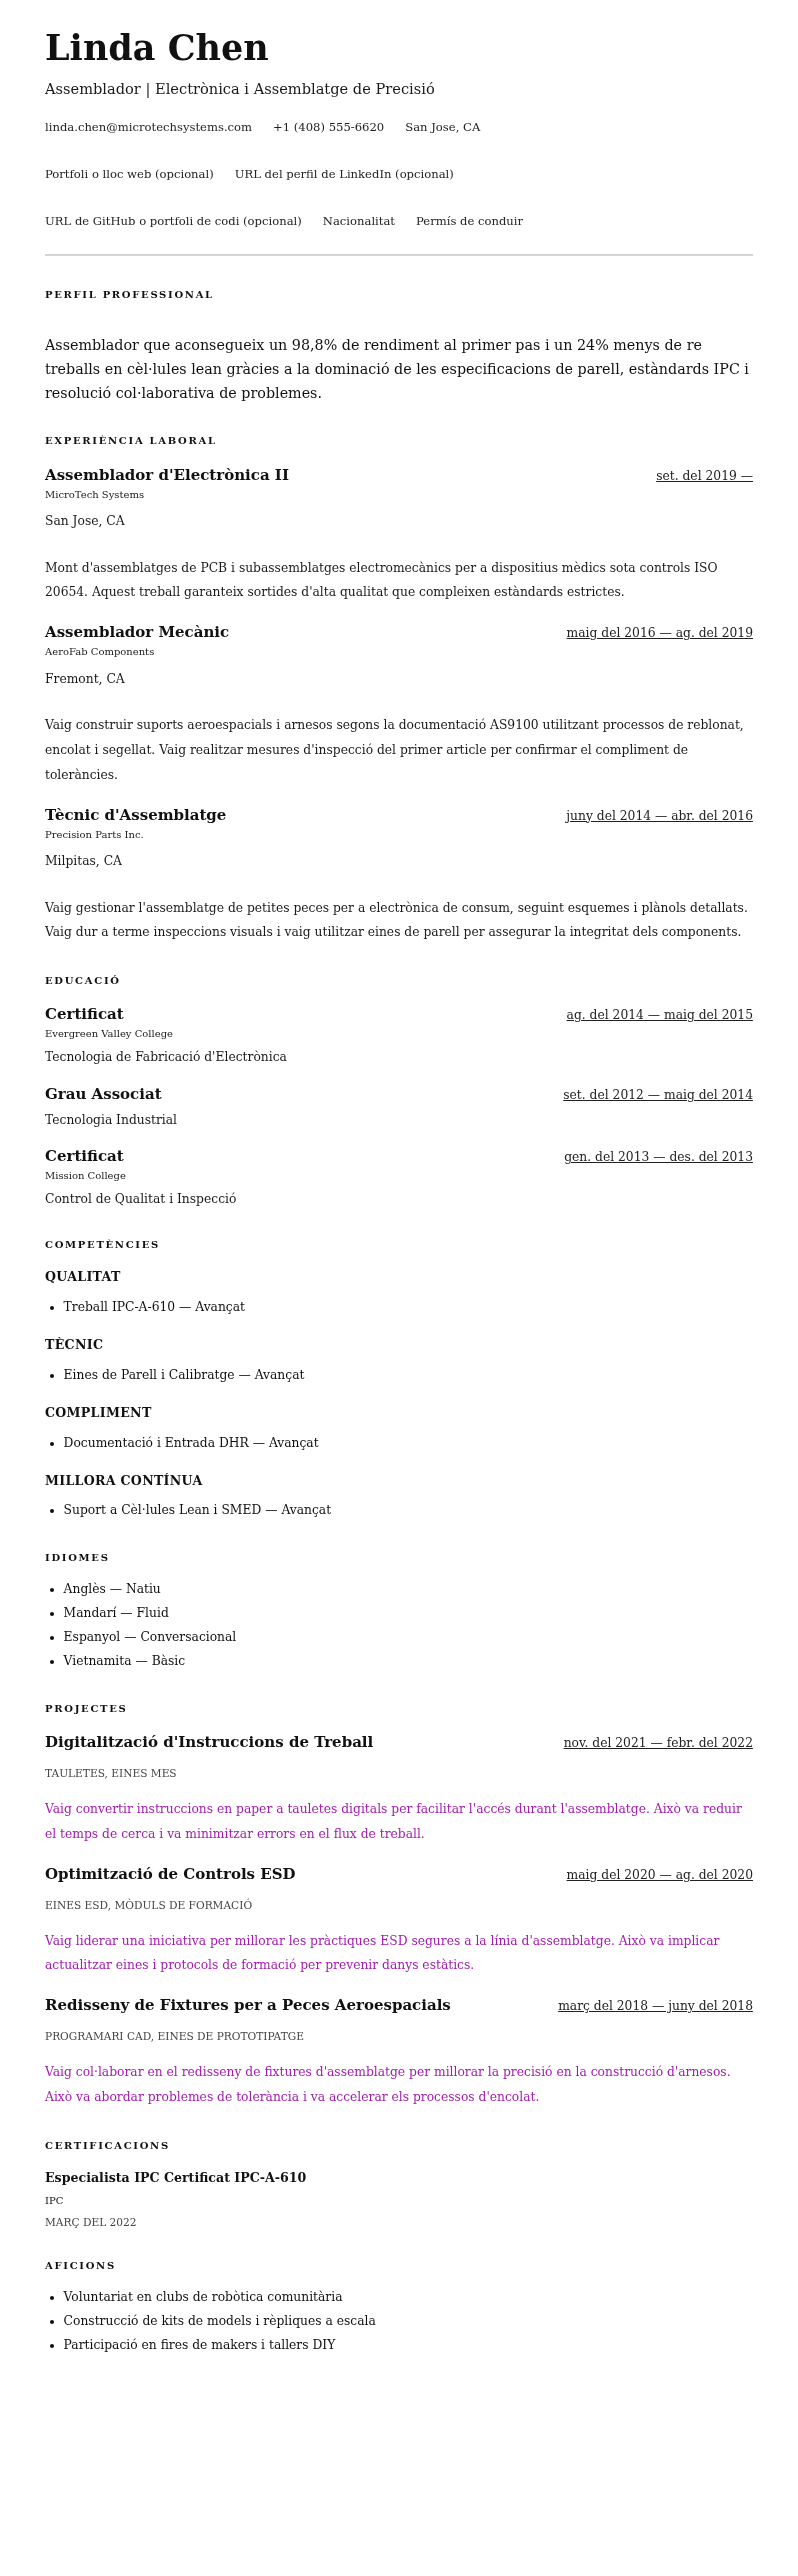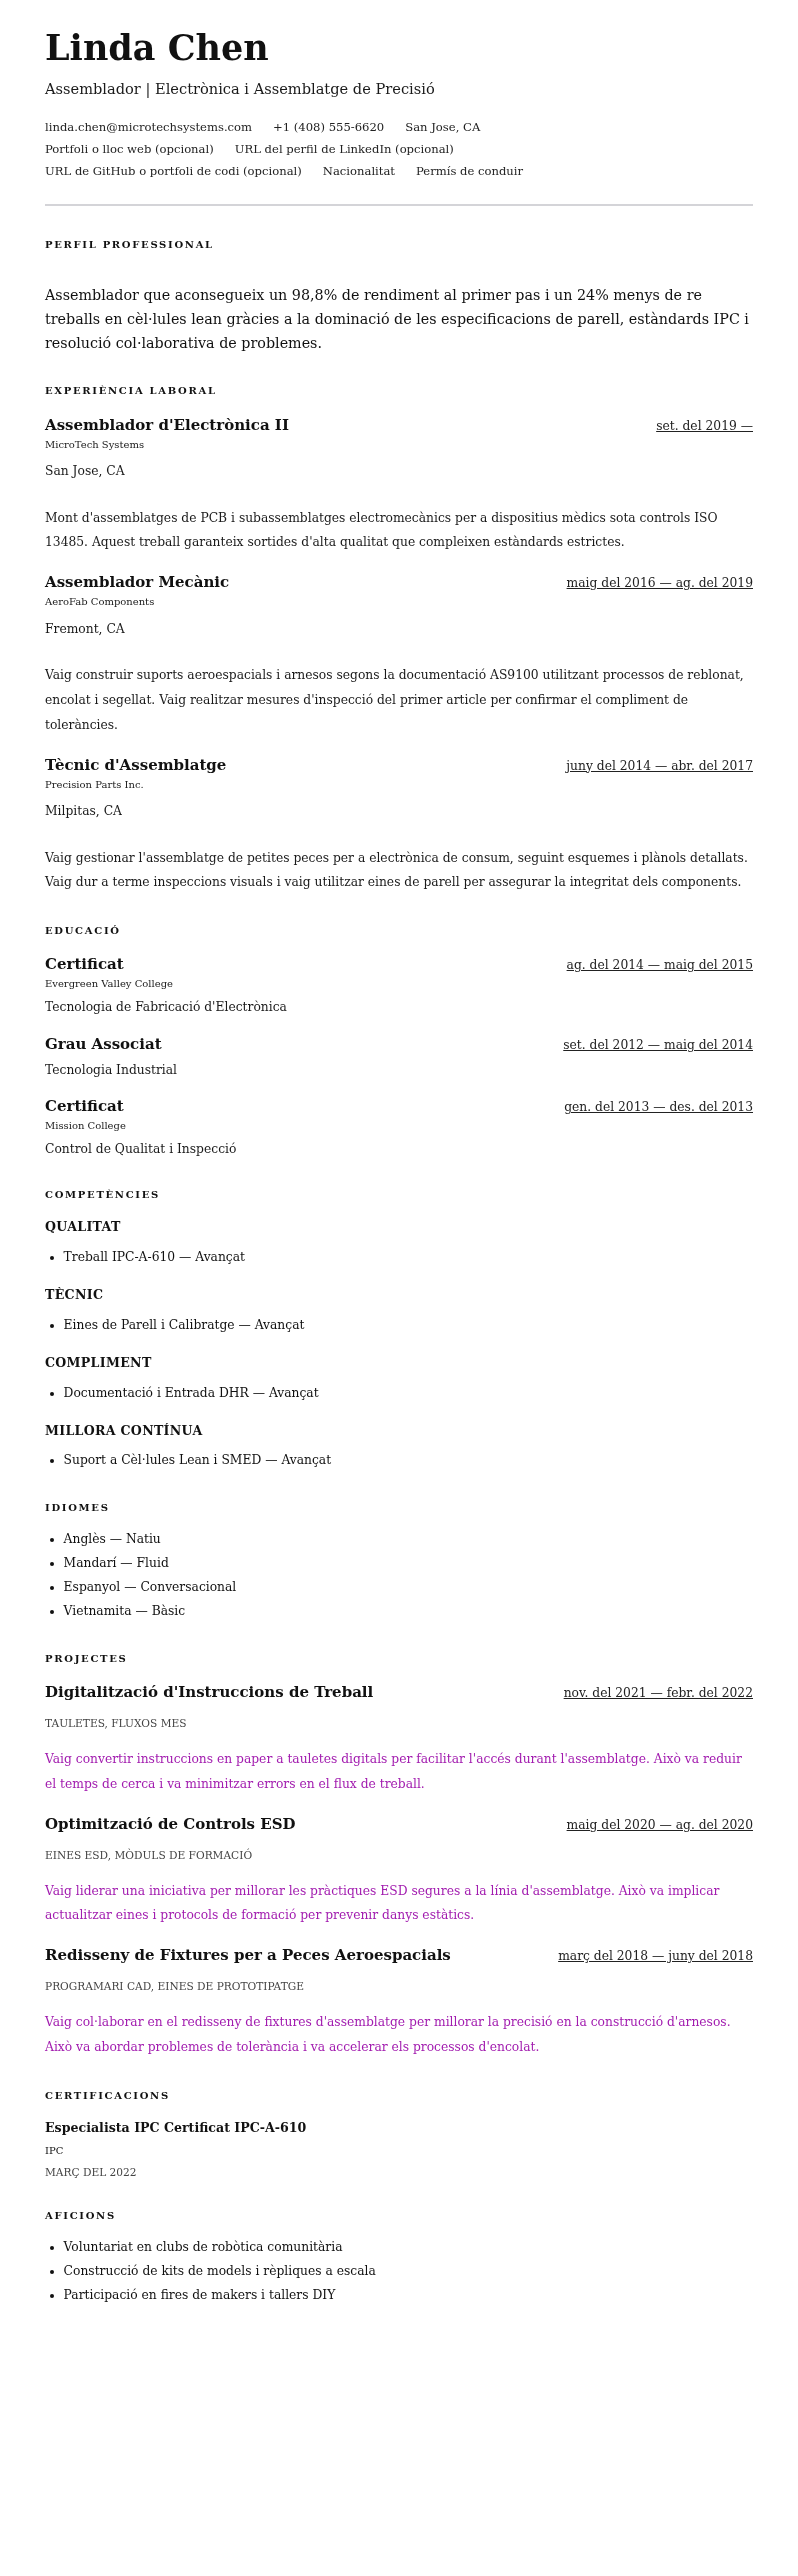--- a/index.html
+++ b/index.html
@@ -22,21 +22,21 @@
   .subtitle {
     font-size: 14.6px;
     margin: 6.7px 0 0 0;
     line-height: 21px;
     color: #1a1a1a;
   }
   .contact-row {
     font-size: 11.6px;
     line-height: 16px;
     color: #222;
-    margin-top: 6px;
+    margin-top: 31px;
   }
   .contact-row.first { margin-top: 20px; }
   .contact-row span { margin-right: 17.3px; }
   .divider {
     height: 2px;
     background: #d4d4d8;
     margin-top: 25px;
     border: 0;
   }
   .section-title {
@@ -169,37 +169,37 @@
   <section class="section">
     <h2 class="section-title">Experiència laboral</h2>
 
     <div class="entry">
       <div class="entry-head">
         <span class="entry-title">Assemblador d'Electrònica II</span>
         <span class="entry-date">set. del 2019 —</span>
       </div>
       <div class="entry-org">MicroTech Systems</div>
       <div class="entry-loc">San Jose, CA</div>
-      <div class="entry-desc">Mont d'assemblatges de PCB i subassemblatges electromecànics per a dispositius mèdics sota controls ISO 13485. Aquest treball garanteix sortides d'alta qualitat que compleixen estàndards estrictes.</div>
+      <div class="entry-desc">Mont d'assemblatges de PCB i subassemblatges electromecànics per a dispositius mèdics sota controls ISO 20654. Aquest treball garanteix sortides d'alta qualitat que compleixen estàndards estrictes.</div>
     </div>
 
     <div class="entry">
       <div class="entry-head">
         <span class="entry-title">Assemblador Mecànic</span>
         <span class="entry-date">maig del 2016 — ag. del 2019</span>
       </div>
       <div class="entry-org">AeroFab Components</div>
       <div class="entry-loc">Fremont, CA</div>
       <div class="entry-desc">Vaig construir suports aeroespacials i arnesos segons la documentació AS9100 utilitzant processos de reblonat, encolat i segellat. Vaig realitzar mesures d'inspecció del primer article per confirmar el compliment de toleràncies.</div>
     </div>
 
     <div class="entry">
       <div class="entry-head">
         <span class="entry-title">Tècnic d'Assemblatge</span>
-        <span class="entry-date">juny del 2014 — abr. del 2017</span>
+        <span class="entry-date">juny del 2014 — abr. del 2016</span>
       </div>
       <div class="entry-org">Precision Parts Inc.</div>
       <div class="entry-loc">Milpitas, CA</div>
       <div class="entry-desc">Vaig gestionar l'assemblatge de petites peces per a electrònica de consum, seguint esquemes i plànols detallats. Vaig dur a terme inspeccions visuals i vaig utilitzar eines de parell per assegurar la integritat dels components.</div>
     </div>
   </section>
 
   <section class="section">
     <h2 class="section-title">Educació</h2>
 
@@ -265,21 +265,21 @@
   </section>
 
   <section class="section">
     <h2 class="section-title">Projectes</h2>
 
     <div class="entry">
       <div class="entry-head">
         <span class="entry-title">Digitalització d'Instruccions de Treball</span>
         <span class="entry-date">nov. del 2021 — febr. del 2022</span>
       </div>
-      <div class="proj-tags">TAULETES, FLUXOS MES</div>
+      <div class="proj-tags">TAULETES, EINES MES</div>
       <div class="proj-desc">Vaig convertir instruccions en paper a tauletes digitals per facilitar l'accés durant l'assemblatge. Això va reduir el temps de cerca i va minimitzar errors en el flux de treball.</div>
     </div>
 
     <div class="entry">
       <div class="entry-head">
         <span class="entry-title">Optimització de Controls ESD</span>
         <span class="entry-date">maig del 2020 — ag. del 2020</span>
       </div>
       <div class="proj-tags">EINES ESD, MÒDULS DE FORMACIÓ</div>
       <div class="proj-desc">Vaig liderar una iniciativa per millorar les pràctiques ESD segures a la línia d'assemblatge. Això va implicar actualitzar eines i protocols de formació per prevenir danys estàtics.</div>

